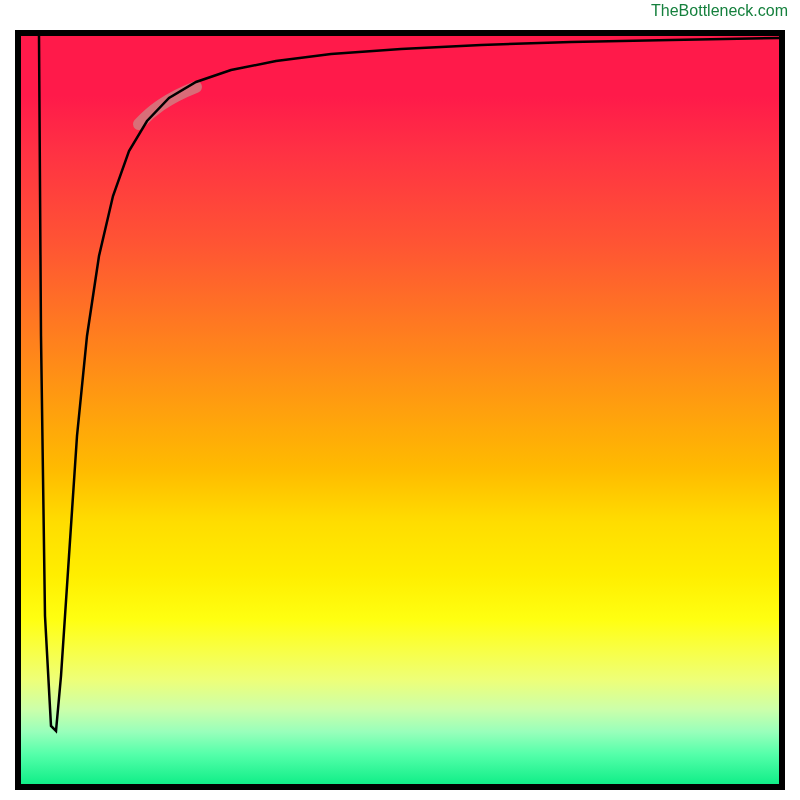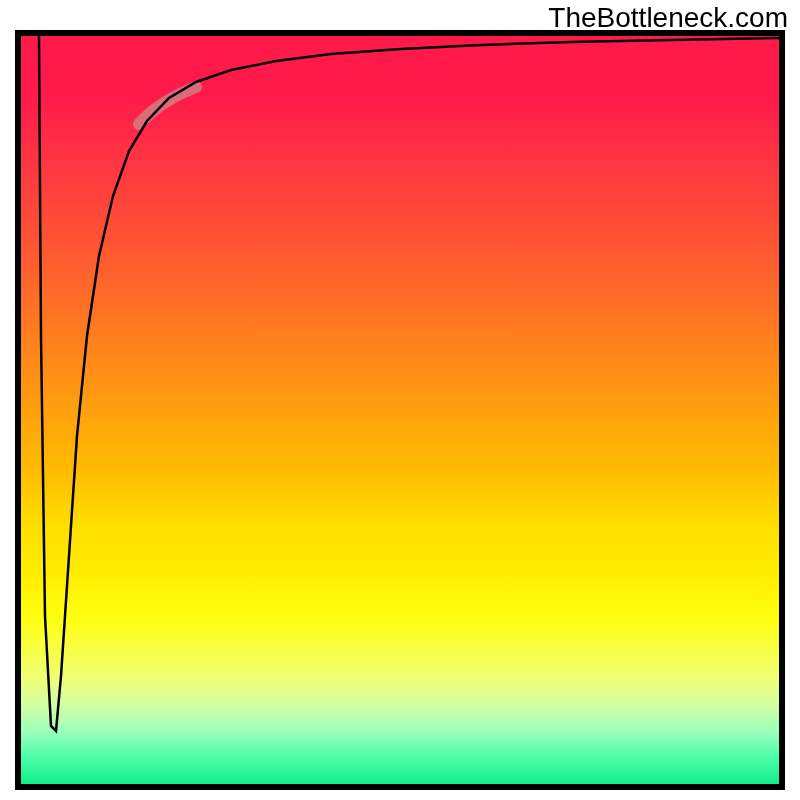--- a/index.html
+++ b/index.html
@@ -11,22 +11,22 @@
       width: 800px;
       height: 800px;
       background: #ffffff;
       position: relative;
       font-family: Arial, sans-serif;
     }
     .watermark {
       position: absolute;
       top: 2px;
       right: 12px;
-      font-size: 28px;
-      color: #000000;
+      font-size: 16px;
+      color: #15803d;
       font-weight: normal;
       z-index: 10;
     }
     .chart-container {
       position: absolute;
       top: 30px;
       left: 15px;
       width: 770px;
       height: 760px;
       border: 6px solid #000000;

